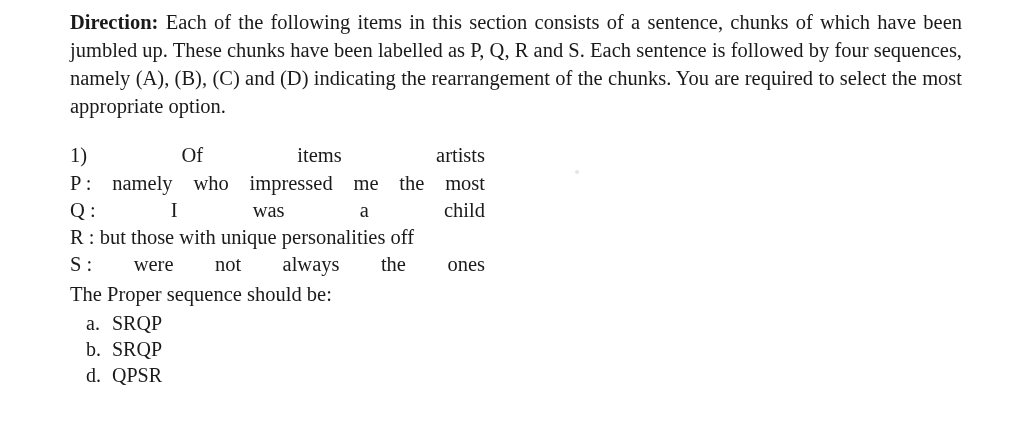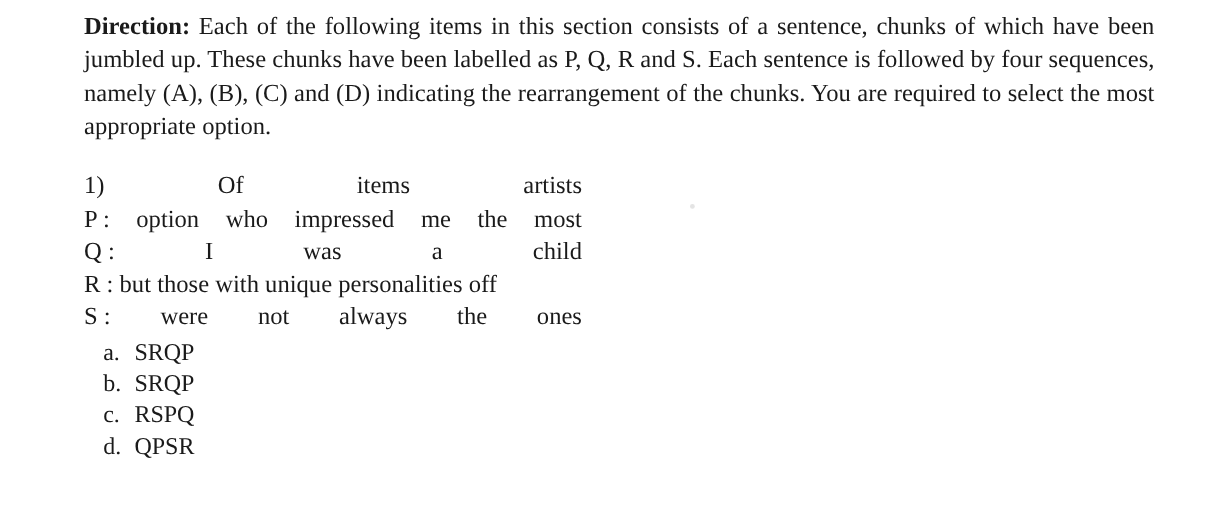--- a/index.html
+++ b/index.html
@@ -95,21 +95,21 @@
 
     <div class="spread-row">
       <span>1)</span>
       <span>Of</span>
       <span>items</span>
       <span>artists</span>
     </div>
 
     <div class="chunk-spread">
       <span>P :</span>
-      <span>option</span>
+      <span>namely</span>
       <span>who</span>
       <span>impressed</span>
       <span>me</span>
       <span>the</span>
       <span>most</span>
     </div>
 
     <div class="chunk-spread">
       <span>Q :</span>
       <span>I</span>
@@ -125,30 +125,28 @@
 
     <div class="chunk-spread">
       <span>S :</span>
       <span>were</span>
       <span>not</span>
       <span>always</span>
       <span>the</span>
       <span>ones</span>
     </div>
 
+    <div class="proper-seq">The Proper sequence should be:</div>
 
     <ul class="options">
       <li>
         <span class="opt-letter">a.</span><span>SRQP</span>
       </li>
       <li>
         <span class="opt-letter">b.</span><span>SRQP</span>
-      </li>
-      <li>
-        <span class="opt-letter">c.</span><span>RSPQ</span>
       </li>
       <li>
         <span class="opt-letter">d.</span><span>QPSR</span>
       </li>
     </ul>
 
   </div>
 
   <div class="faint-mark"></div>
 </div>

